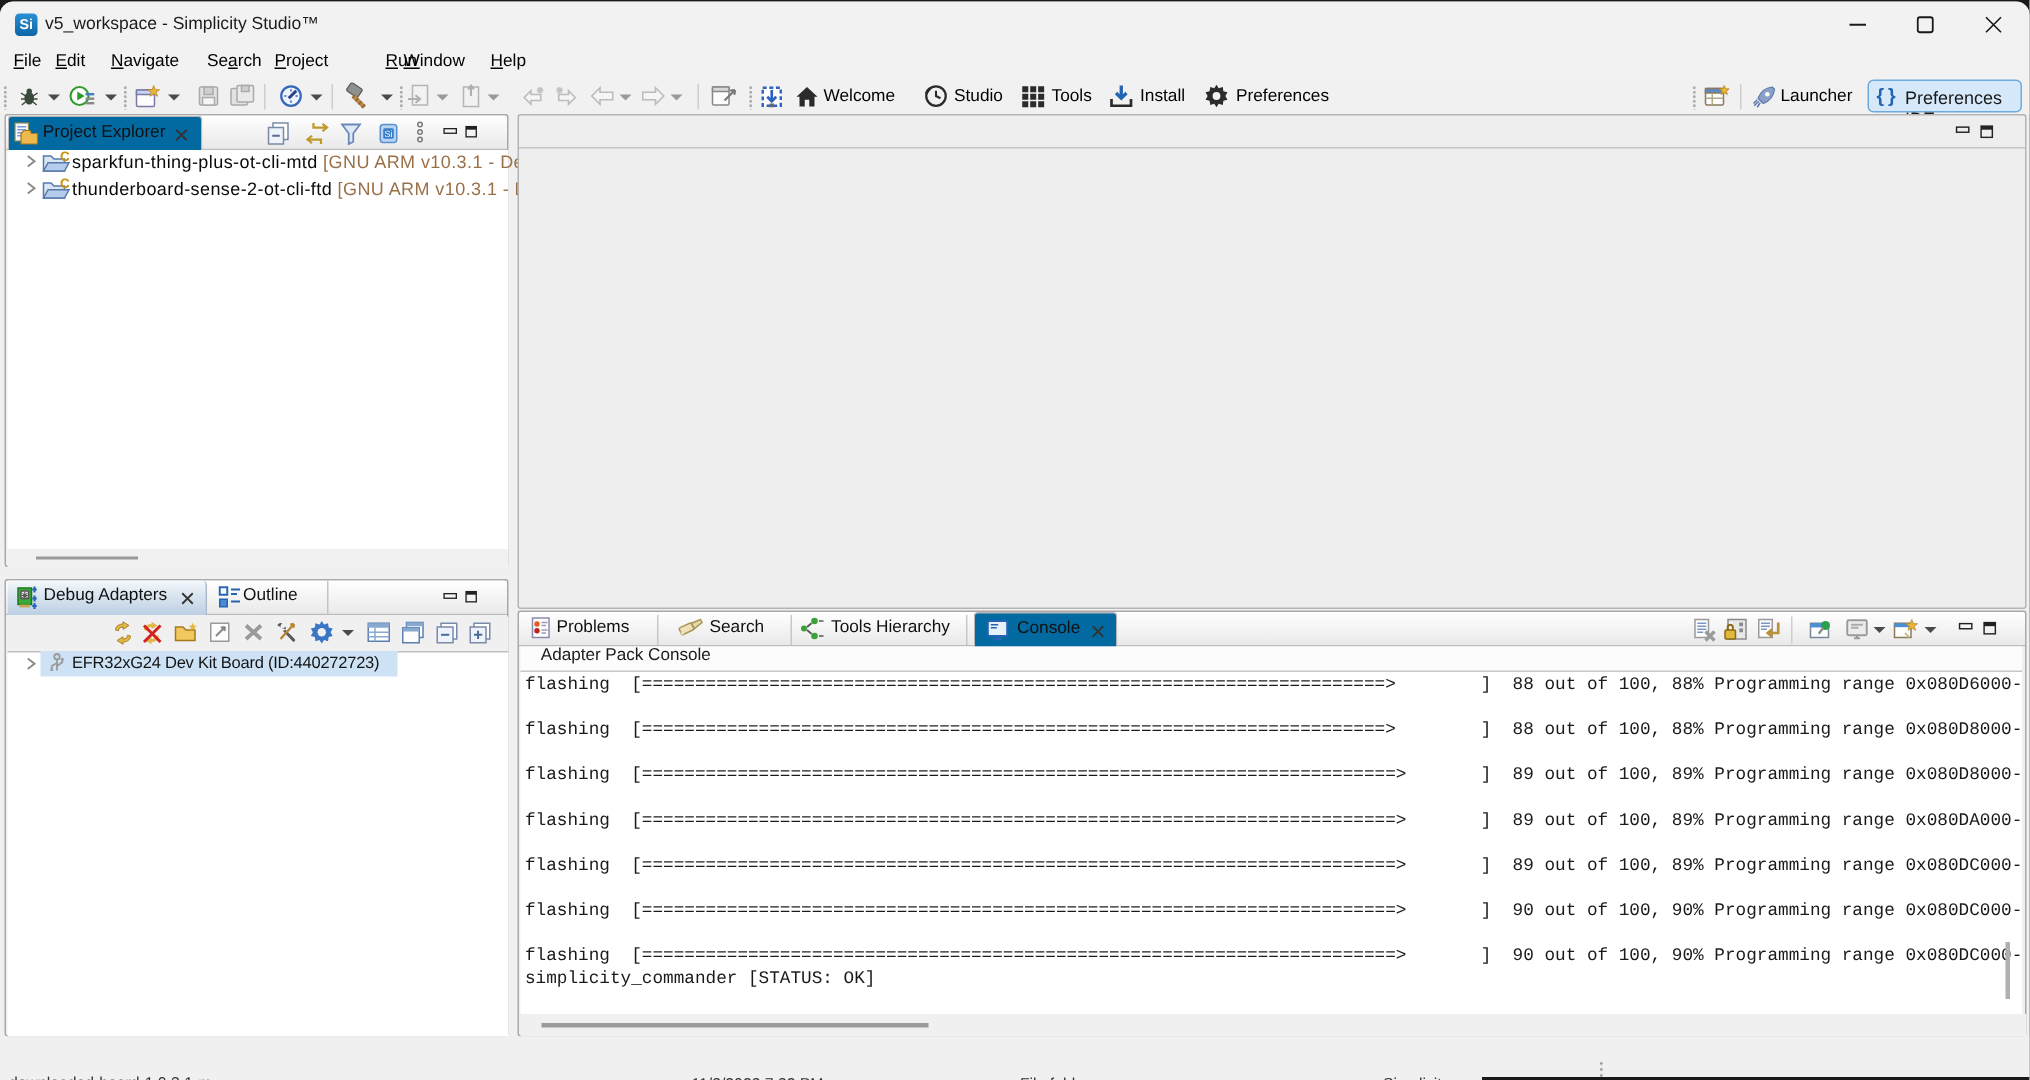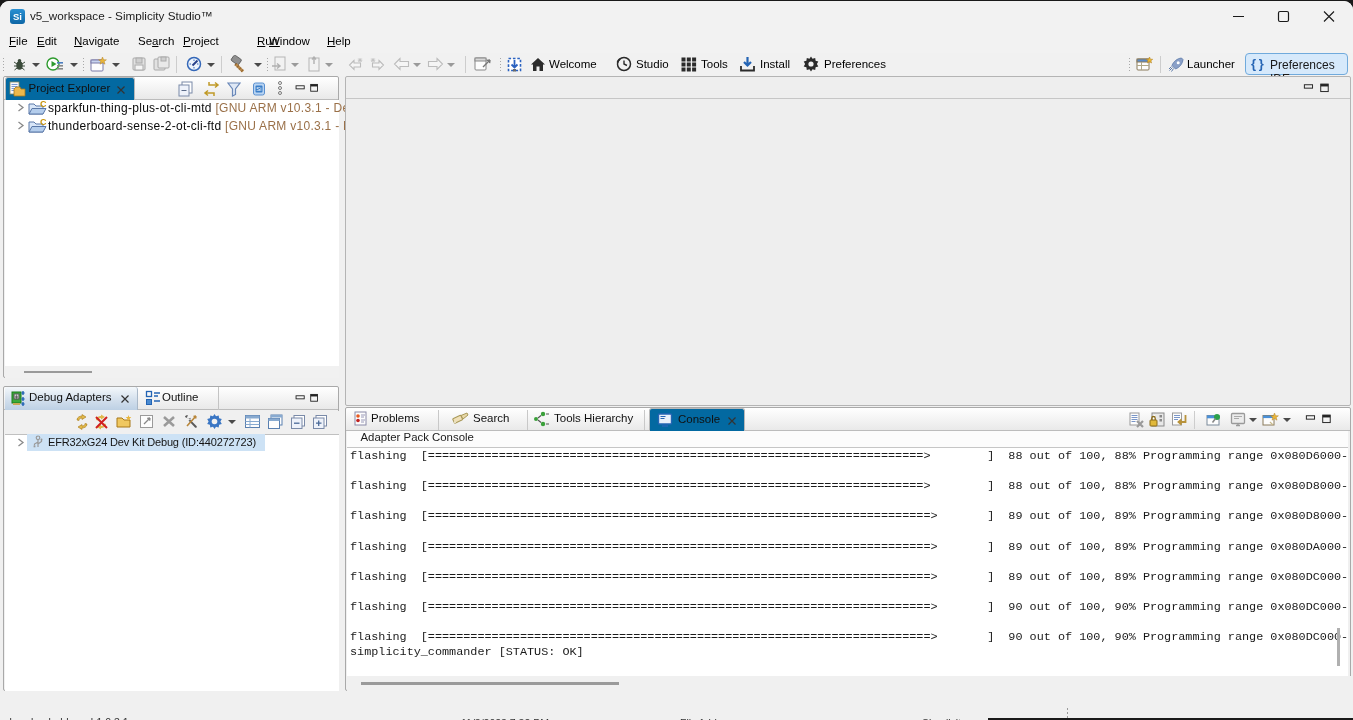--- a/index.html
+++ b/index.html
@@ -347,21 +347,21 @@
         <svg class="abs" style="left:10.5px;top:3px" width="9" height="9" viewBox="0 0 9 9">
             <path d="M2.5 1 L7 4.5 L2.5 8" fill="none" stroke="#8a8a8a" stroke-width="1.3"></path>
           </svg>
         <div class="abs" style="left:21.5px;top:-1px;width:238px;height:16.5px;background:#cde2f5;"></div>
         <svg class="abs" style="left:26px;top:0px" width="14" height="14" viewBox="0 0 14 14">
             <circle cx="7" cy="2.8" r="1.8" fill="none" stroke="#9a9a9a" stroke-width="1.2"></circle>
             <path d="M7 4.5 L7 12 M7 7 L3.5 9 L3.5 10.5 M7 9 L10.5 6.5 L10.5 5" stroke="#9a9a9a" stroke-width="1.2" fill="none"></path>
             <rect x="2.6" y="10.5" width="1.8" height="1.8" fill="#9a9a9a"></rect>
             <circle cx="10.5" cy="4.5" r="1" fill="#9a9a9a"></circle>
           </svg>
-        <span class="abs" style="left:43px;top:0.5px;">EFR32xG24 Dev Kit Debug (ID:440272723)</span>
+        <span class="abs" style="left:43px;top:0.5px;">EFR32xG24 Dev Kit Board (ID:440272723)</span>
       </div>
     </div>
   </div>
 
   <div class="abs" style="left:345px;top:75px;width:1006px;height:330px;background:#eeeeee;border:1px solid #b4b4b4;border-radius:2px;">
     <div class="abs" style="left:0;top:0;width:100%;height:22px;border-bottom:1px solid #c6c6c6;"></div>
     <svg class="minmax" style="left:957px;top:4px" width="44" height="15" viewBox="0 0 44 15">
         <rect x="2" y="2" width="12" height="5" fill="none" stroke="#222" stroke-width="1.4"></rect>
         <rect x="26" y="1" width="11" height="11" fill="none" stroke="#222" stroke-width="1.4"></rect>
         <rect x="26" y="1" width="11" height="3.5" fill="#222"></rect>

